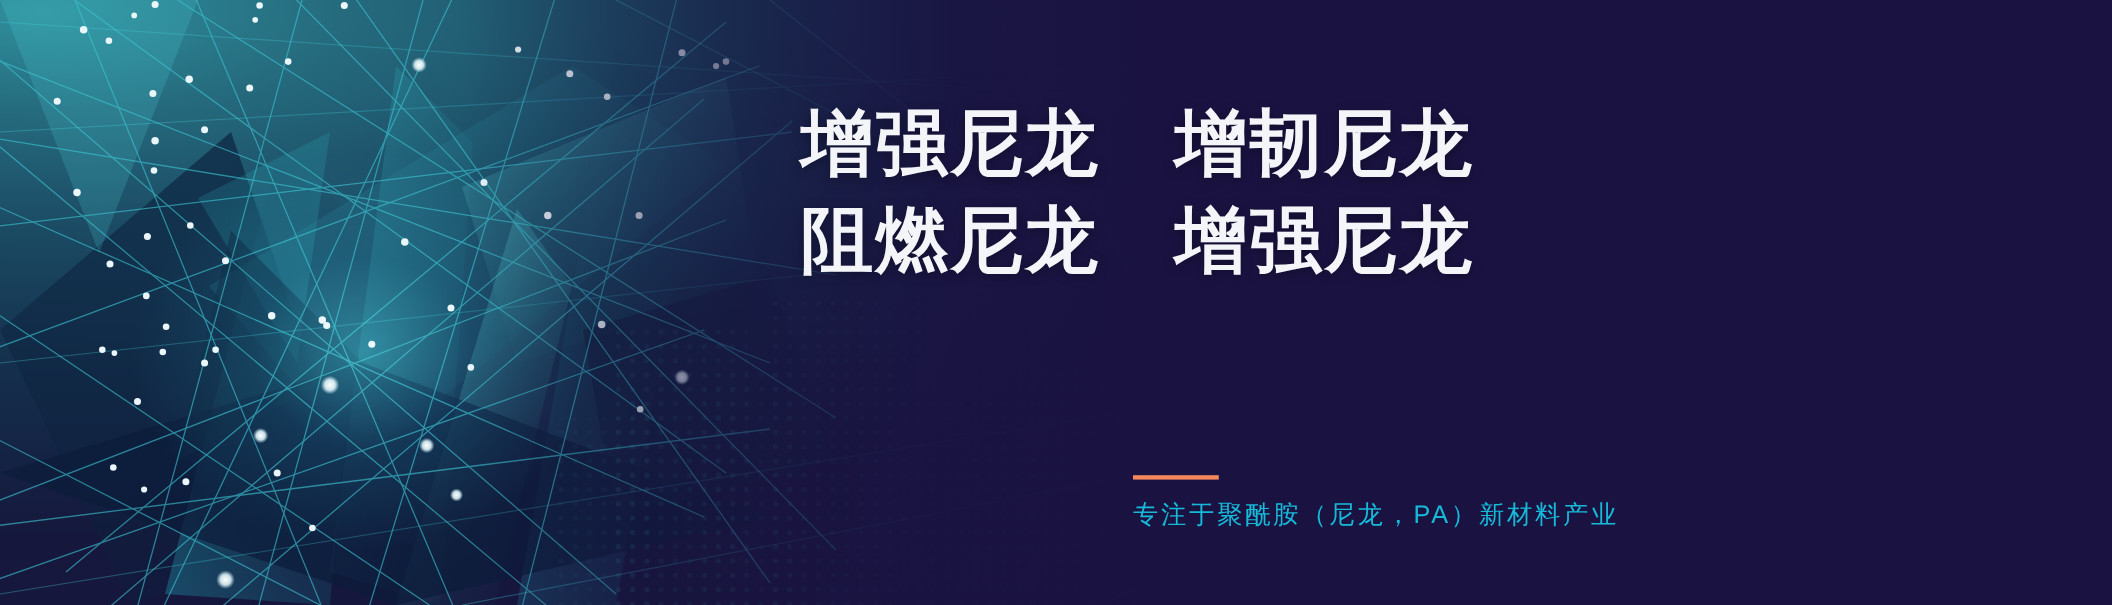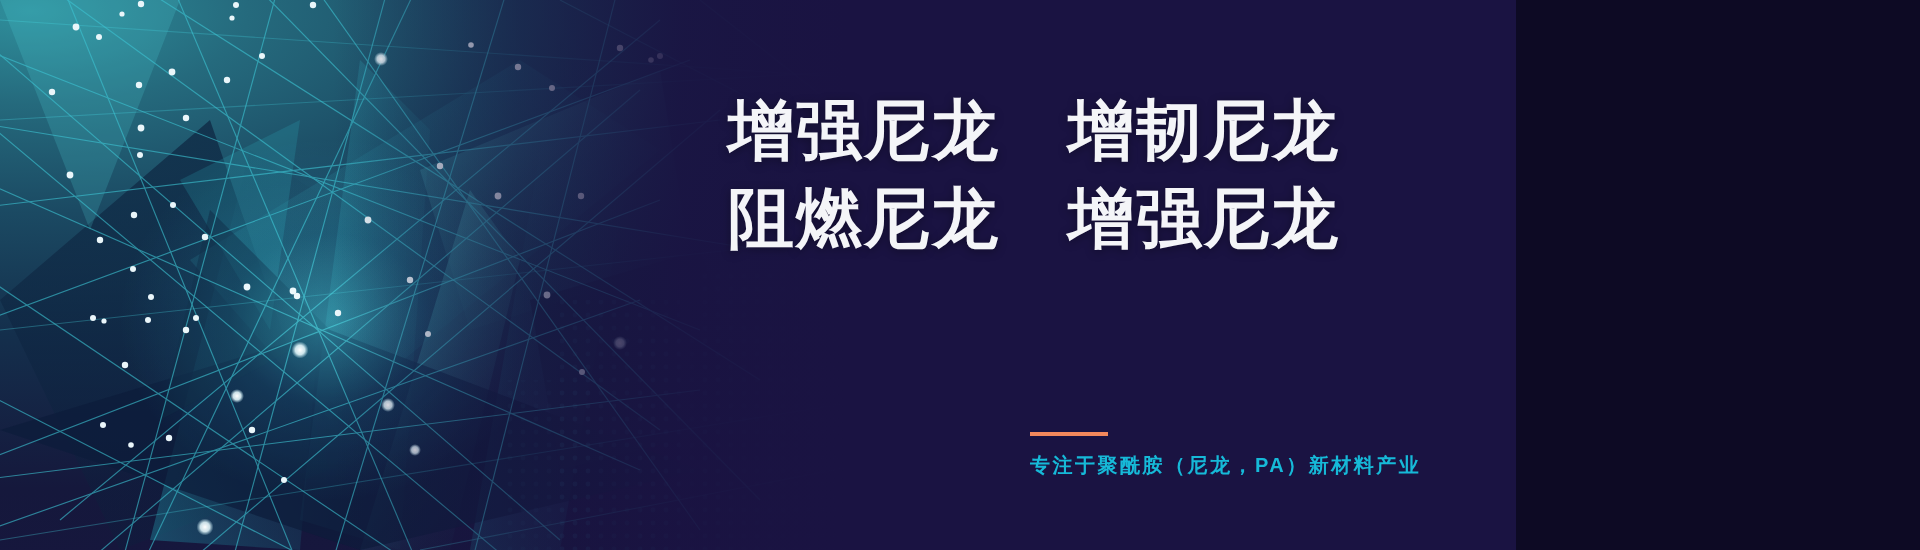--- a/index.html
+++ b/index.html
@@ -7,21 +7,21 @@
     margin: 0;
     padding: 0;
     background: #0d0a24;
   }
   body {
     font-family: "Liberation Sans", "DejaVu Sans", sans-serif;
   }
 
   #banner {
     position: relative;
-    width: 1516px;
+    width: 1920px;
     height: 550px;
     overflow: hidden;
     background: #14532d;
   }
 
   
   .layer {
     position: absolute;
     inset: 0;
     width: 100%;
@@ -96,22 +96,22 @@
   .divider {
     width: 78px;
     height: 4px;
     background: #f2885c;
     margin: 0 0 16px 0;
   }
 
   .tagline {
     margin: 0;
     color: #16b9d8;
-    font-size: 20px;
-    font-weight: 700;
+    font-size: 23px;
+    font-weight: 400;
     letter-spacing: 2.5px;
     white-space: pre;
   }
 </style>
 </head>
 <body>
 
 <div id="banner">
 
   <div class="layer bg-base"></div>

